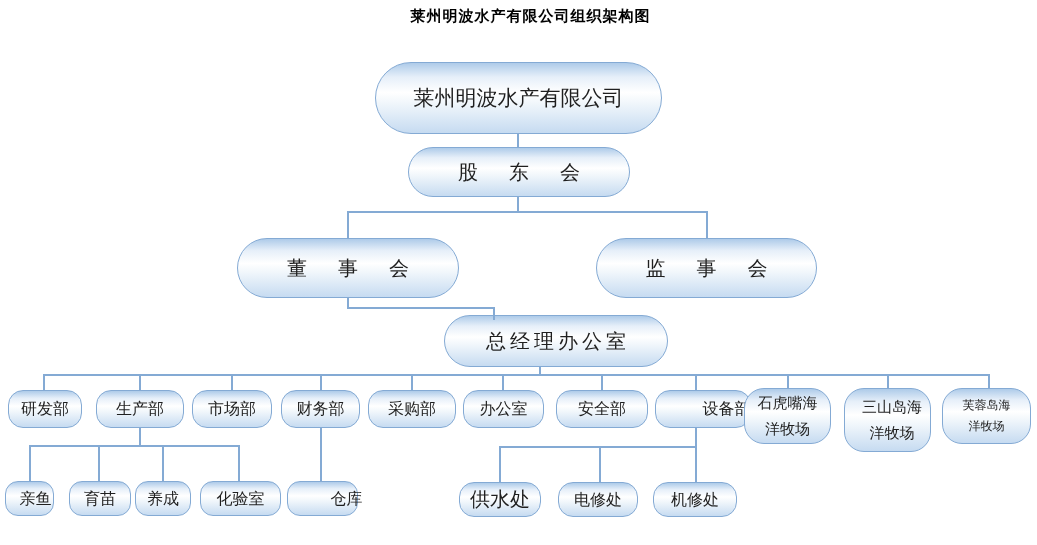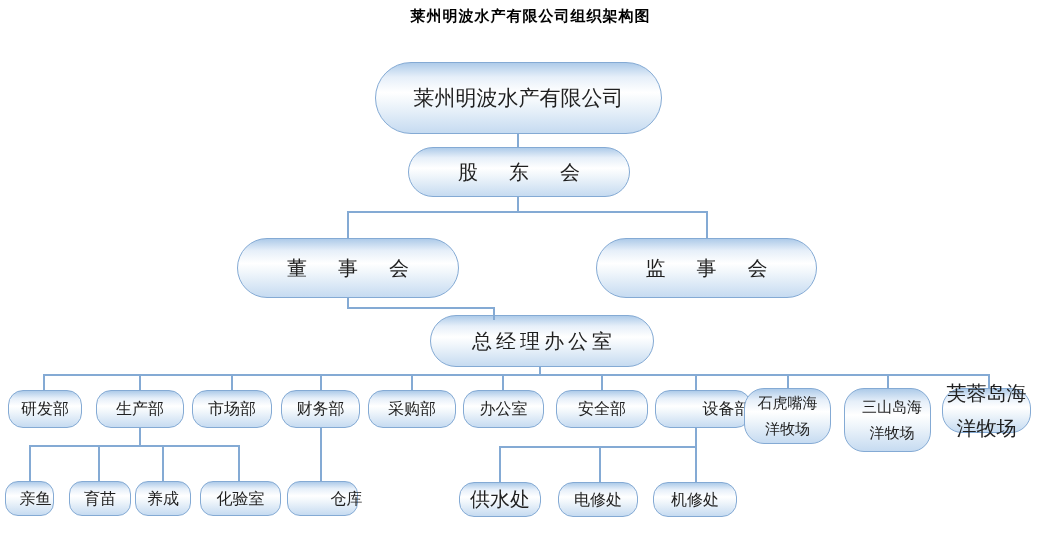--- a/index.html
+++ b/index.html
@@ -67,21 +67,21 @@
     <span>股 东 会</span>
   </div>
 
   <div class="node sp" style="left:237px; top:238px; width:222px; height:60px; border-radius:30px; font-size:20px;">
     <span>董 事 会</span>
   </div>
   <div class="node sp" style="left:596px; top:238px; width:221px; height:60px; border-radius:30px; font-size:20px;">
     <span>监 事 会</span>
   </div>
 
-  <div class="node ls" style="left:430px; top:315px; width:224px; height:52px; border-radius:26px; font-size:20px;">
+  <div class="node ls" style="left:444px; top:315px; width:224px; height:52px; border-radius:26px; font-size:20px;">
     <span>总经理办公室</span>
   </div>
 
   <div class="node" style="left:8px;   top:390px; width:74px; height:38px; border-radius:15px; font-size:16px;">
     <span>研发部</span>
   </div>
   <div class="node" style="left:96px;  top:390px; width:88px; height:38px; border-radius:15px; font-size:16px;">
     <span>生产部</span>
   </div>
   <div class="node" style="left:192px; top:390px; width:80px; height:38px; border-radius:15px; font-size:16px;">
@@ -104,21 +104,21 @@
   </div>
 
   <div class="node" style="left:744px; top:388px; width:87px; height:56px; border-radius:20px; font-size:15px;">
     <span class="ranch-line">石虎嘴海</span>
     <span class="ranch-line">洋牧场</span>
   </div>
   <div class="node" style="left:844px; top:388px; width:87px; height:64px; border-radius:20px; font-size:15px;padding-left:9px;">
     <span class="ranch-line">三山岛海</span>
     <span class="ranch-line">洋牧场</span>
   </div>
-  <div class="node" style="left:942px; top:388px; width:89px; height:45px; border-radius:20px; font-size:20px;">
+  <div class="node" style="left:942px; top:388px; width:89px; height:56px; border-radius:20px; font-size:12px;">
     <span class="ranch-line">芙蓉岛海</span>
     <span class="ranch-line">洋牧场</span>
   </div>
 
   <div class="node" style="left:5px;   top:481px; width:49px; height:35px; border-radius:13px; font-size:16px;padding-left:12px;">
     <span>亲鱼</span>
   </div>
   <div class="node" style="left:69px;  top:481px; width:62px; height:35px; border-radius:13px; font-size:16px;">
     <span>育苗</span>
   </div>

